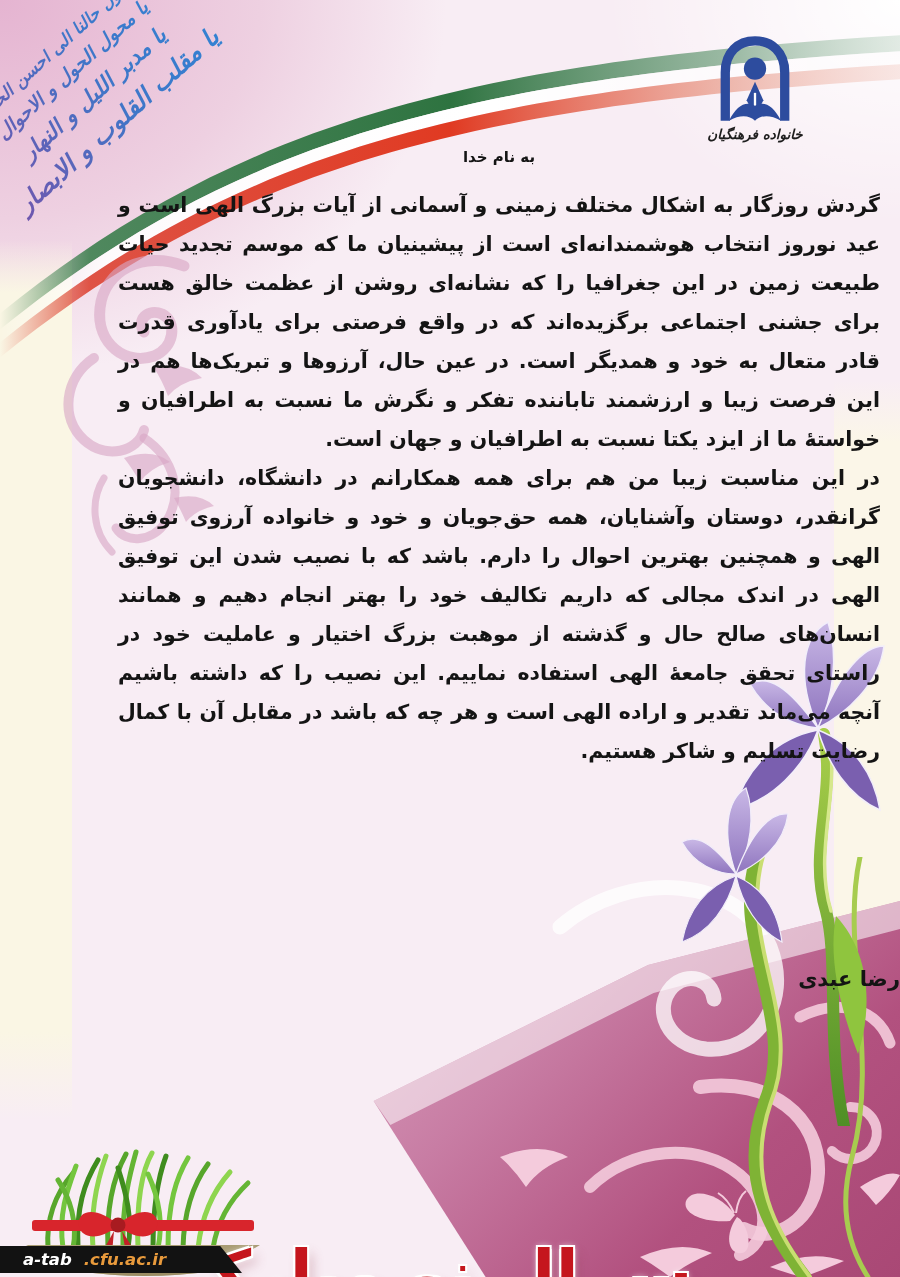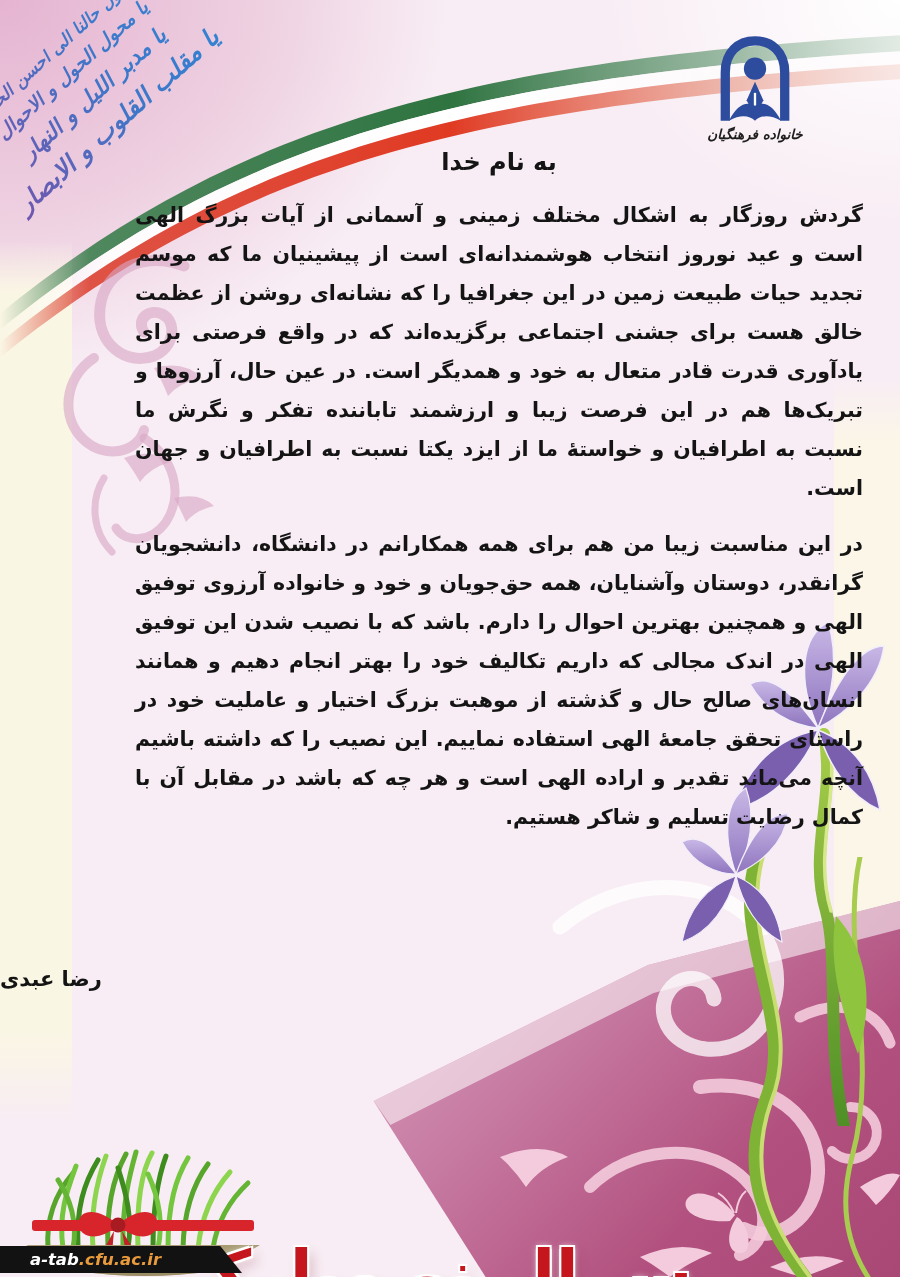--- a/index.html
+++ b/index.html
@@ -42,40 +42,40 @@
   .prayer .pl1{font-size:17px;}
   .prayer .pl2{font-size:19px;}
   .prayer .pl3{font-size:22px;}
   .prayer .pl4{font-size:25px;}
   
   .logo{left:703px;top:26px;}
   .logo-caption{position:absolute;left:670px;top:126px;width:170px;text-align:center;
     font-size:13.5px;font-weight:bold;font-style:italic;color:#1d1d1d;direction:rtl;}
   
   .content{position:absolute;left:118px;right:20px;top:148px;z-index:10;direction:rtl;color:#141414;}
-  .content h1{font-size:24px;font-weight:bold;text-align:center;margin:0 0 20px 0;}
-  .content p{font-size:20.5px;font-weight:bold;line-height:39px;text-align:justify;margin:17px;}
-  .signature{position:absolute;left:0;right:0;top:956px;z-index:10;text-align:left;direction:rtl;color:#141414;}
+  .content h1{font-size:15px;font-weight:bold;text-align:center;margin:0 0 20px 0;}
+  .content p{font-size:20.5px;font-weight:bold;line-height:39px;text-align:justify;margin:0;}
+  .signature{position:absolute;left:0;right:0;top:956px;z-index:10;text-align:right;direction:rtl;color:#141414;}
   .signature div{font-size:21px;font-weight:bold;line-height:47px;}
   
   .greeting{
     position:absolute;left:150px;top:1217px;width:575px;height:115px;z-index:12;
     display:flex;align-items:center;justify-content:center;direction:rtl;
     font-size:67px;font-weight:bold;color:#C5161D;white-space:nowrap;
     text-shadow:2px 2px 0 #fff,-2px 2px 0 #fff,2px -2px 0 #fff,-2px -2px 0 #fff,
                 0 0 7px rgba(255,255,255,.95), 5px 7px 12px rgba(150,60,80,.30);
   }
   .url-strip{
     position:absolute;left:0;top:1246px;width:242px;height:27px;z-index:13;
     background:#121212;clip-path:polygon(0 0, 91% 0, 100% 100%, 0 100%);
-    display:flex;align-items:center;padding-left:30px;box-sizing:border-box;
+    display:flex;align-items:center;padding-left:23px;box-sizing:border-box;
     direction:ltr;font-style:italic;font-weight:bold;font-size:16.5px;
   }
   .url-strip .pre{color:#ffffff;}
-  .url-strip .suf{color:#E89A3C;}
+  .url-strip .suf{color:#E89A3C;margin-left:12px;}
   .grass{left:18px;top:1148px;z-index:11;}
   .iris{right:0;top:616px;z-index:4;}
   .ornament-br{right:0;bottom:0;z-index:3;}
   .swirl-left{left:34px;top:248px;z-index:2;}
 </style>
 </head>
 <body>
 
 <div class="page">
 

